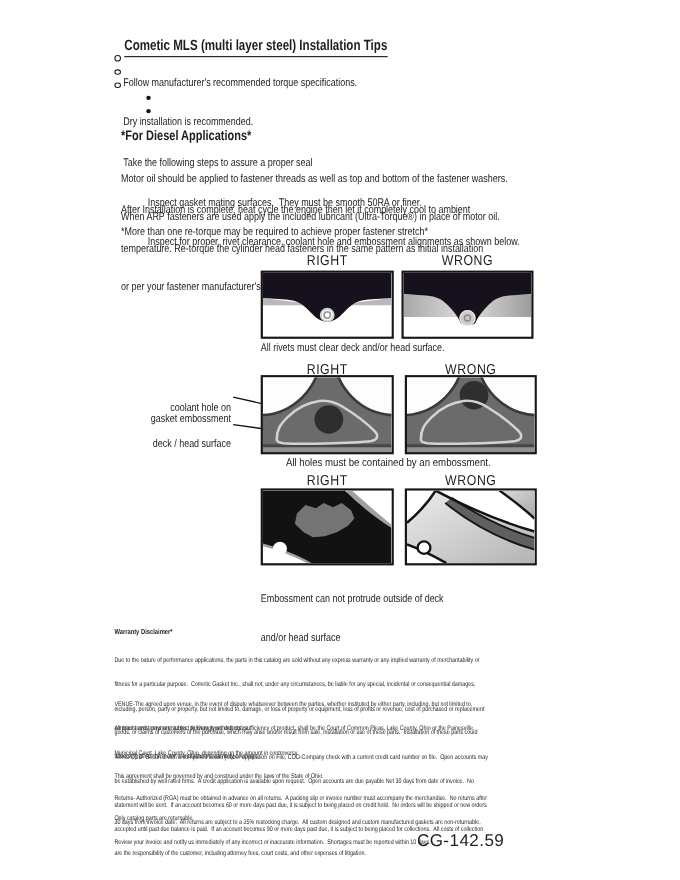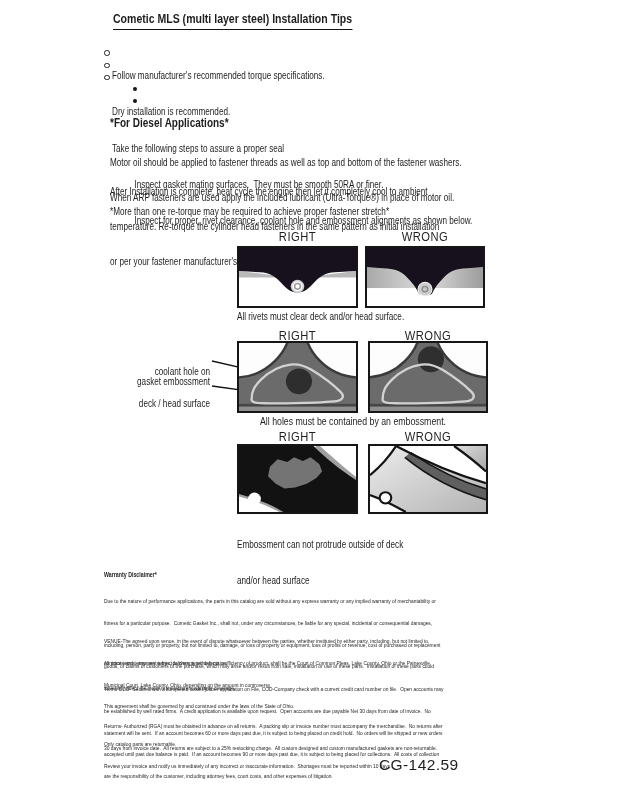--- a/index.html
+++ b/index.html
@@ -25,21 +25,21 @@
   .callout{font-size:10.2px;line-height:10.8px;text-align:right;width:110px;}
   .fine{font-size:6.1px;line-height:7.2px;color:#262626;}
   .fineh{font-size:6.6px;font-weight:700;}
   .pagenum{font-size:15.5px;letter-spacing:.4px;}
 </style>
 </head>
 <body>
 
 <div class="page">
 
-  <div class="abs" style="left:113px;top:9px;text-align:center;">
+  <div class="abs" style="left:113px;top:32px;text-align:center;">
     <span class="title">Cometic MLS (multi layer steel) Installation Tips</span>
   </div>
 
   <div class="abs ringmark" style="left:104px;top:50px;"></div>
   <div class="abs ringmark" style="left:104px;top:62.5px;"></div>
   <div class="abs ringmark" style="left:104px;top:74.5px;"></div>
   <div class="abs dotmark" style="left:133px;top:87px;"></div>
   <div class="abs dotmark" style="left:133px;top:99px;"></div>
 
   <div class="abs bullets cx" style="left:112px;top:46px;">

